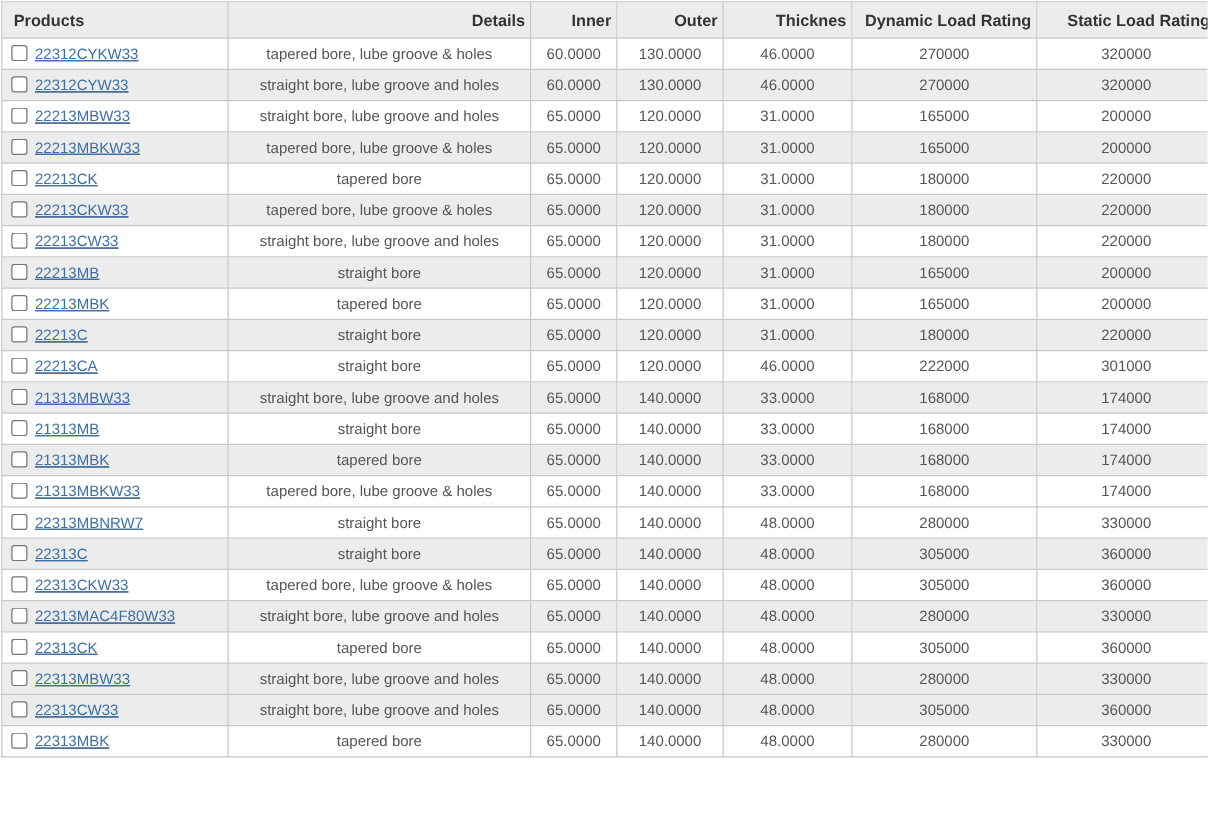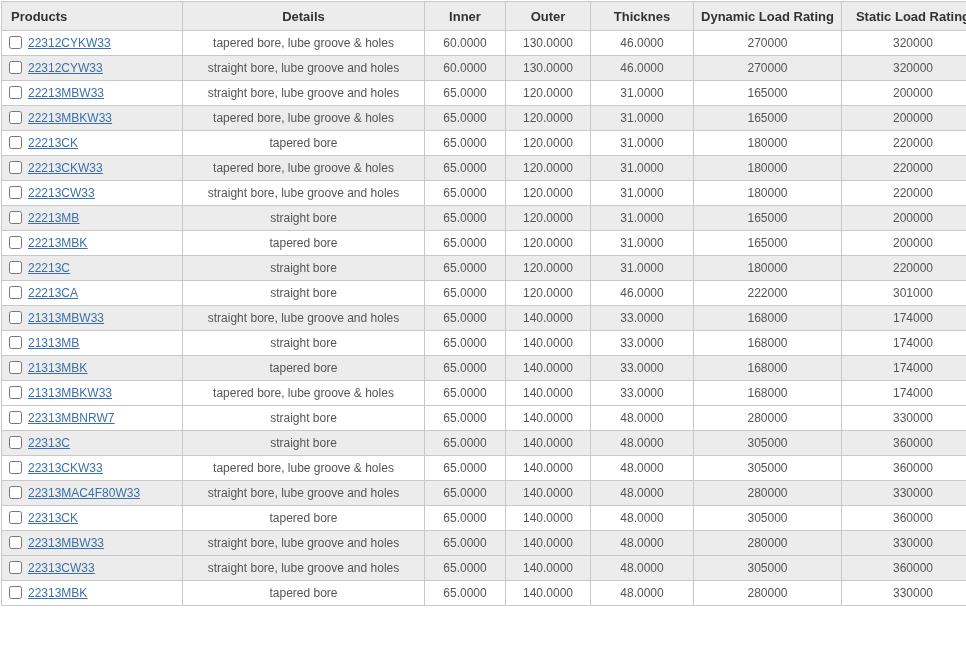--- a/index.html
+++ b/index.html
@@ -28,21 +28,21 @@
     padding: 0 4px;
     overflow: hidden;
     white-space: nowrap;
   }
   table.products-table thead th {
     background: #ececec;
     color: #333333;
     font-weight: bold;
     font-size: 13px;
     height: 29px;
-    text-align: center;
+    text-align: right;
   }
   table.products-table thead th.col-products {
     text-align: left;
     padding-left: 9px;
   }
   table.products-table tbody td {
     height: 25px;
     color: #555555;
     text-align: center;
   }
@@ -60,21 +60,21 @@
     margin: 0 6px 0 0;
     vertical-align: -2px;
   }
   a.product-link {
     color: #3d70a8;
     text-decoration: underline;
   }
   
   .col-products { width: 181px; }
   .col-details  { width: 242px; }
-  .col-inner    { width: 81px; }
+  .col-inner    { width: 69px; }
   .col-outer    { width: 85px; }
   .col-thicknes { width: 103px; }
   .col-dynamic  { width: 148px; }
   .col-static   { width: 143px; }
 </style>
 </head>
 <body>
 
 <div class="page">
   <table class="products-table">

